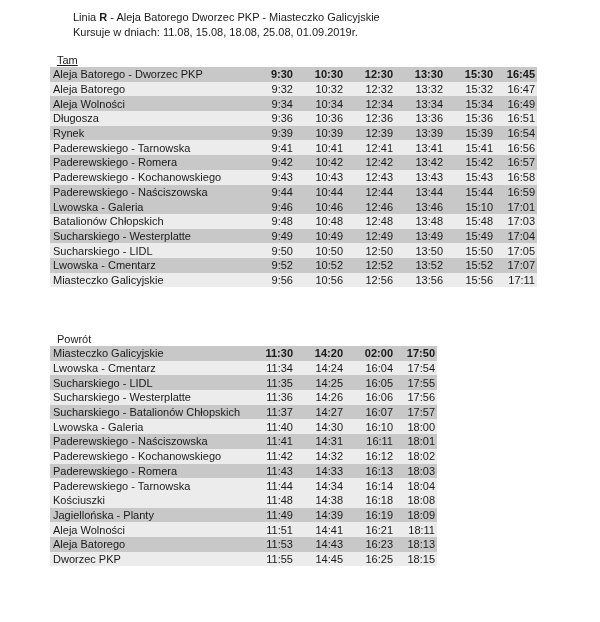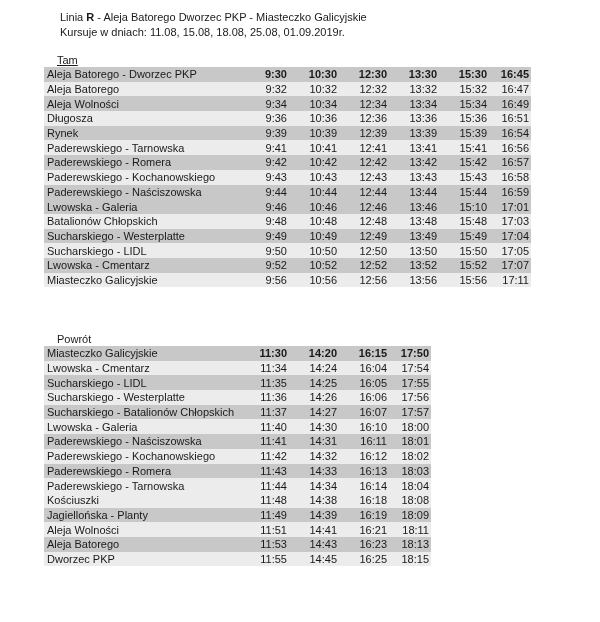--- a/index.html
+++ b/index.html
@@ -1,20 +1,20 @@
 <!DOCTYPE html>
 <html><head>
 <meta charset="utf-8">
 <style>
   html, body { margin:0; padding:0; background:#ffffff; }
   body { width:600px; height:622px; position:relative; font-family:"Liberation Sans", sans-serif; color:#1a1a1a; overflow:hidden; }
-  .hdr { position:absolute; left:44px; font-size:11px; line-height:14px;padding-left:16px; }
+  .hdr { position:absolute; left:57px; font-size:11px; line-height:14px;padding-left:16px; }
   .hdr b { font-weight:bold; }
   .section-label { position:absolute; left:57px; font-size:11px; line-height:14px; }
-  table { position:absolute; left:44px; border-collapse:collapse; font-size:11px; }
+  table { position:absolute; left:50px; border-collapse:collapse; font-size:11px; }
   td { height:14.7px; padding:0 0 0 3px; line-height:14px; white-space:nowrap; }
   tr.odd td { background:#c8c8c8; }
   tr.even td { background:#ececec; }
   tr.bold td.t { font-weight:bold; }
   td.name { }
   td.t { text-align:right; padding-right:2px; }
 </style>
 </head>
 <body>
 
@@ -178,21 +178,21 @@
       <col style="width:50px">
       <col style="width:50px">
       <col style="width:50px">
       <col style="width:42px">
     </colgroup>
   <tbody id="powrot-body">
       <tr class="odd bold">
         <td class="name">Miasteczko Galicyjskie</td>
         <td class="t">11:30</td>
         <td class="t">14:20</td>
-        <td class="t">16:15</td>
+        <td class="t">02:00</td>
         <td class="t">17:50</td>
       </tr>
       <tr class="even">
         <td class="name">Lwowska - Cmentarz</td>
         <td class="t">11:34</td>
         <td class="t">14:24</td>
         <td class="t">16:04</td>
         <td class="t">17:54</td>
       </tr>
       <tr class="odd">

